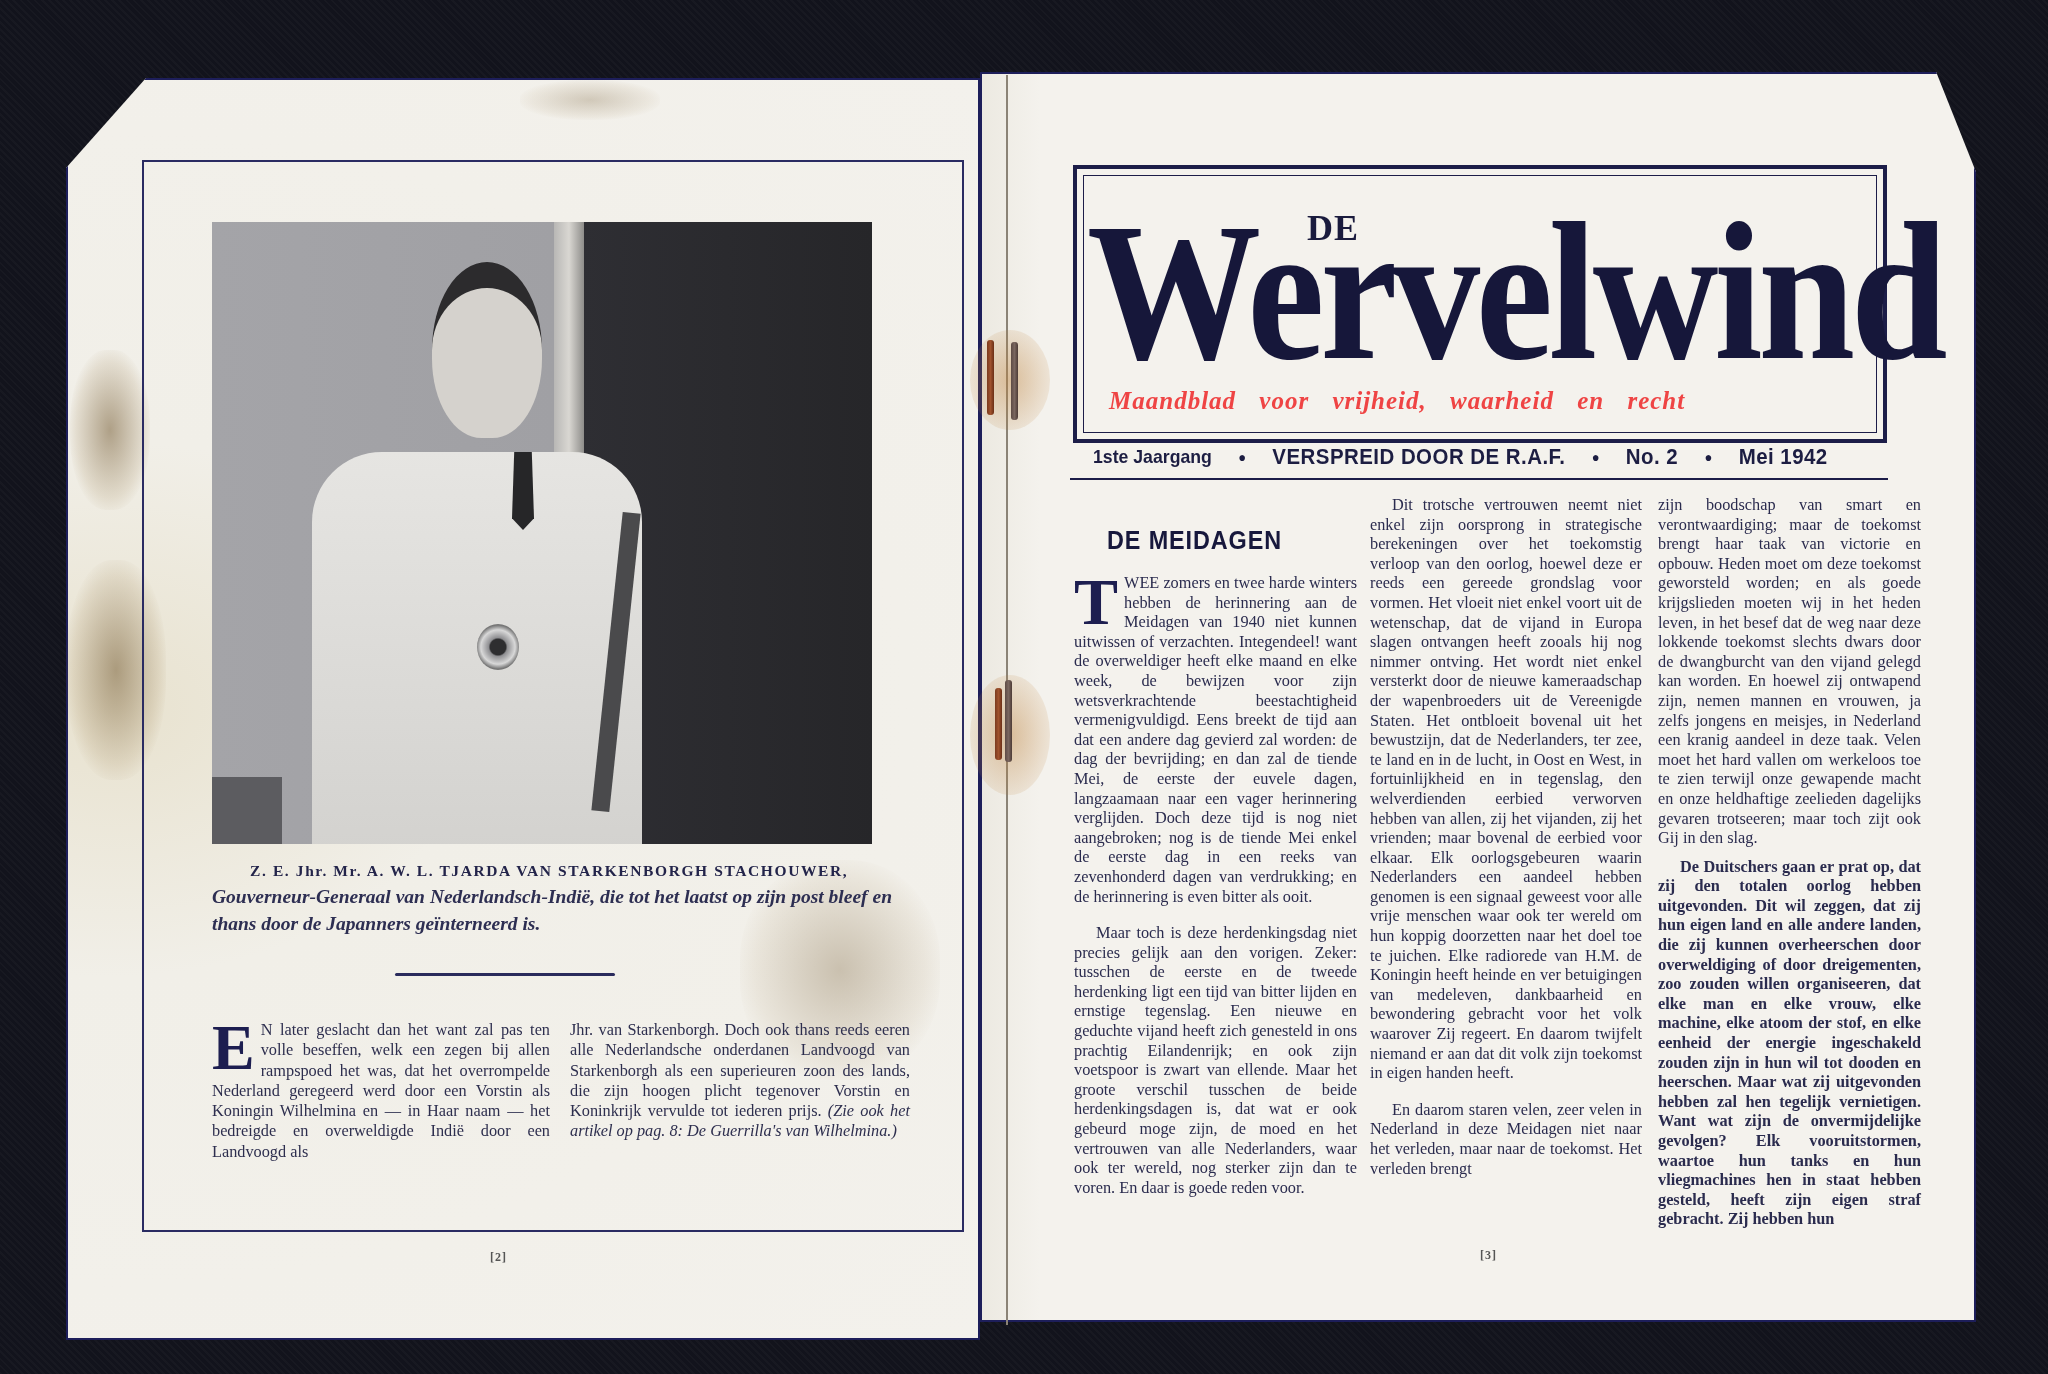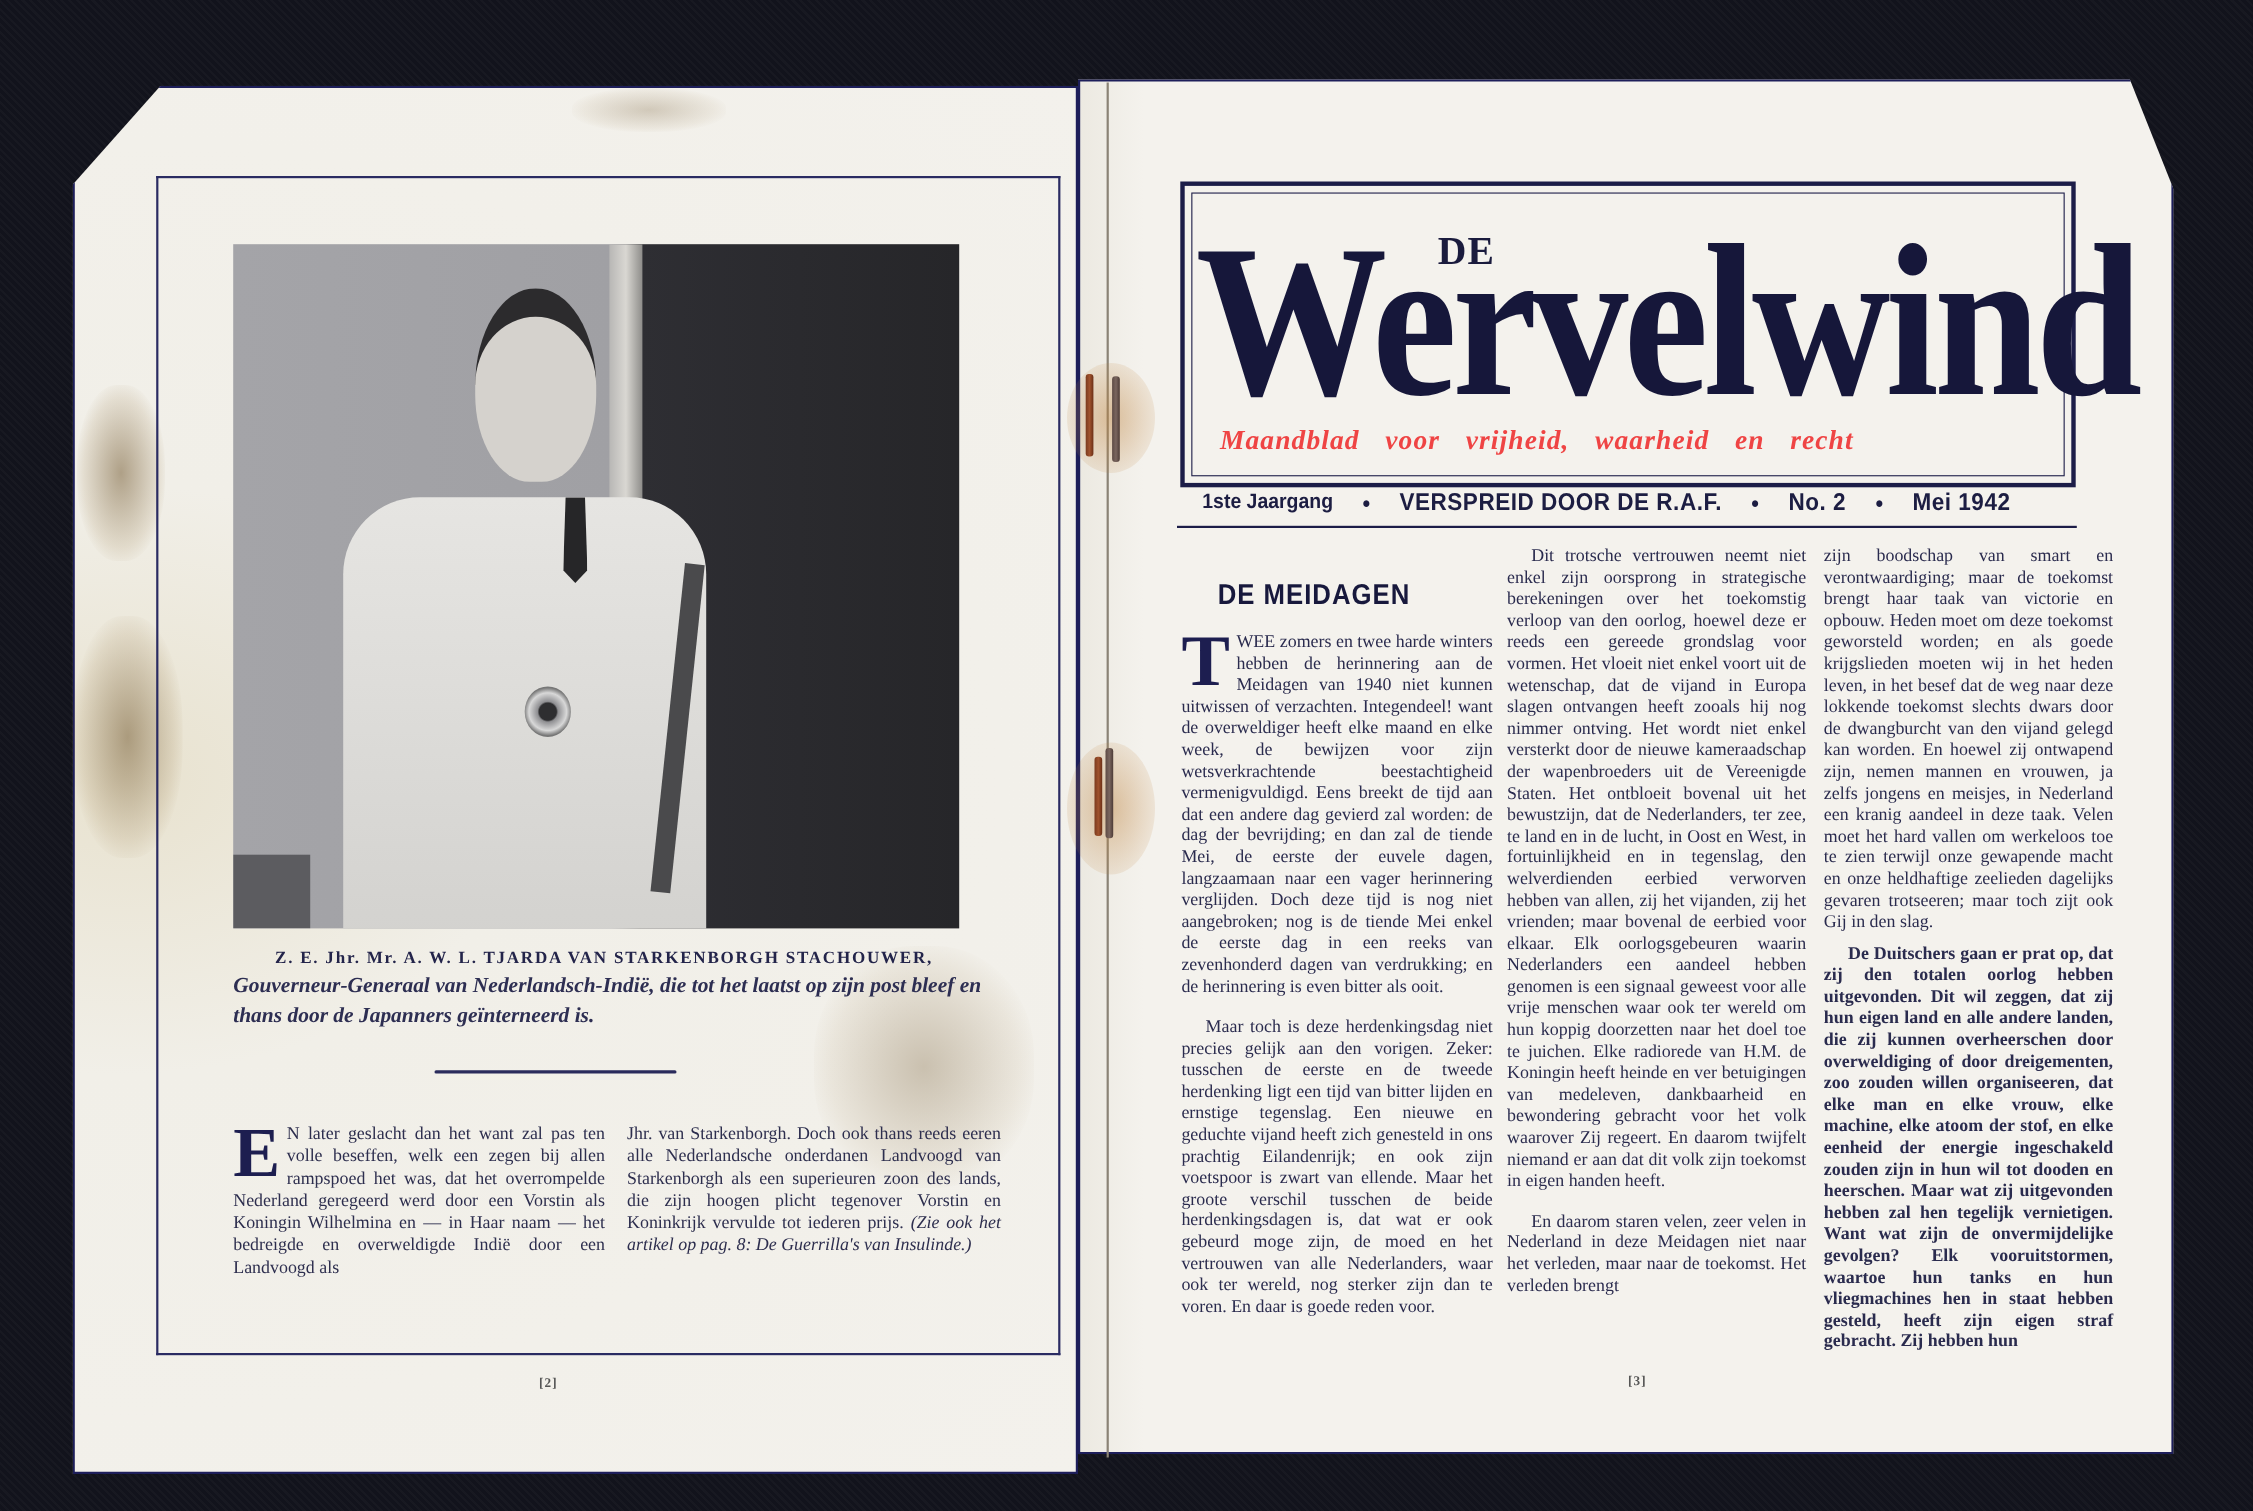--- a/index.html
+++ b/index.html
@@ -109,21 +109,21 @@
 <div class="caption">
   <div class="caption-name">Z. E. Jhr. Mr. A. W. L. TJARDA VAN STARKENBORGH STACHOUWER,</div>
   <div class="caption-desc">Gouverneur-Generaal van Nederlandsch-Indië, die tot het laatst op zijn post bleef en thans door de Japanners geïnterneerd is.</div>
 </div>
 <div class="rule-short"></div>
 
 <div class="body-left" style="left:212px;width:338px;">
   <p><span class="dropcap-e">E</span><span>N later geslacht dan het want zal pas ten volle beseffen, welk een zegen bij allen rampspoed het was, dat het overrompelde Nederland geregeerd werd door een Vorstin als Koningin Wilhelmina en — in Haar naam — het bedreigde en overweldigde Indië door een Landvoogd als</span></p>
 </div>
 <div class="body-left" style="left:570px;width:340px;">
-  <p><span>Jhr. van Starkenborgh. Doch ook thans reeds eeren alle Nederlandsche onderdanen Landvoogd van Starkenborgh als een superieuren zoon des lands, die zijn hoogen plicht tegenover Vorstin en Koninkrijk vervulde tot iederen prijs.</span> <i>(Zie ook het artikel op pag. 8: De Guerrilla's van Insulinde.)</i></p>
+  <p><span>Jhr. van Starkenborgh. Doch ook thans reeds eeren alle Nederlandsche onderdanen Landvoogd van Starkenborgh als een superieuren zoon des lands, die zijn hoogen plicht tegenover Vorstin en Koninkrijk vervulde tot iederen prijs.</span> <i>(Zie ook het artikel op pag. 8: De Guerrilla's van Wilhelmina.)</i></p>
 </div>
 <div class="frame-left-bottom"></div>
 <div class="page-num" style="left:490px;top:1250px;">[2]</div>
 
 <div class="masthead">
   <div class="masthead-inner"></div>
   <div class="masthead-title">Wervelwind</div>
   <div class="masthead-de">DE</div>
   <div class="masthead-sub">Maandblad voor vrijheid, waarheid en recht</div>
 </div>

